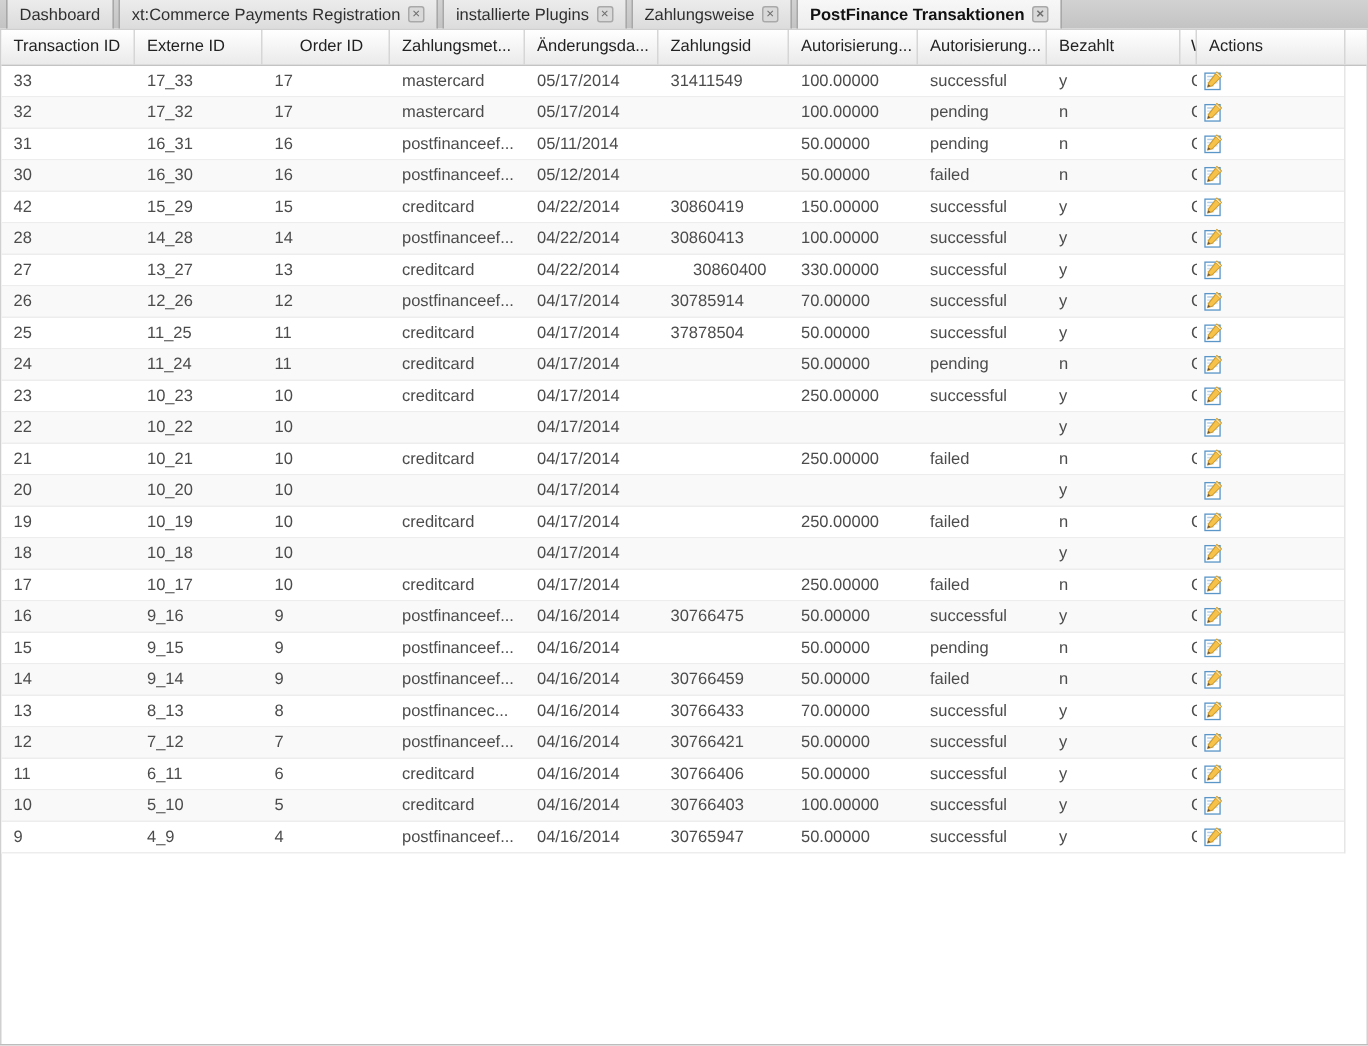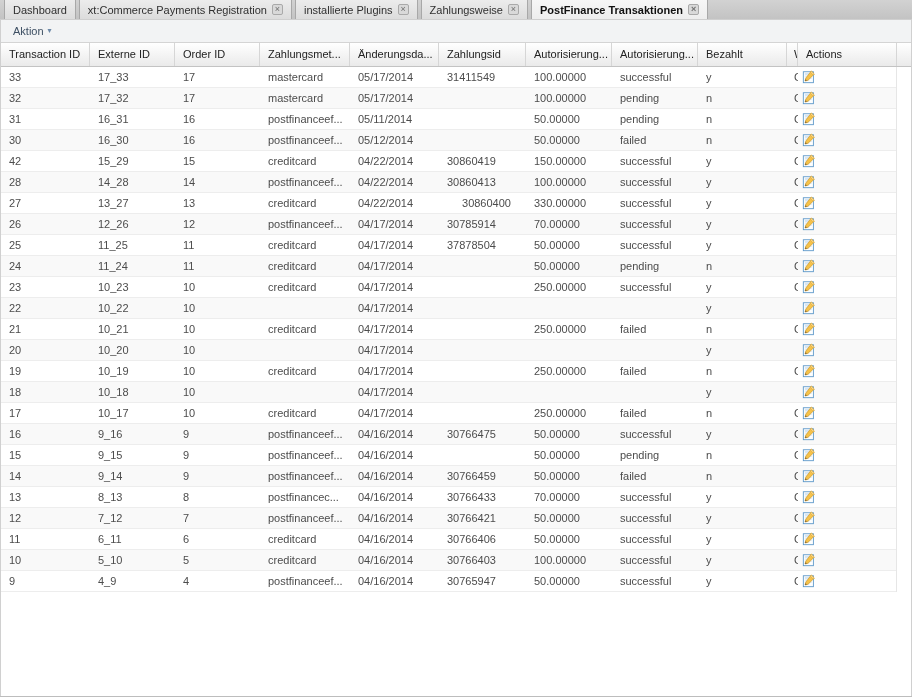--- a/index.html
+++ b/index.html
@@ -107,32 +107,26 @@
     <span>Zahlungsweise</span>
     <span class="tclose">×</span>
   </div>
   <div class="tab active">
     <span>PostFinance Transaktionen</span>
     <span class="tclose">×</span>
   </div>
 </div>
 
 <div class="panel">
-  <div class="menubar">
-    <div class="menu-btn">
-      <span>Aktion</span>
-      <span class="menu-caret">▾</span>
-    </div>
-  </div>
 
 
   <div class="grid-header">
       <div class="hcell" style="width: 89px;">Transaction ID</div>
       <div class="hcell" style="width: 85px;">Externe ID</div>
-      <div class="hcell" style="width: 85px;">Order ID</div>
+      <div class="hcell" style="width: 85px; text-align: center;">Order ID</div>
       <div class="hcell" style="width: 90px;">Zahlungsmet...</div>
       <div class="hcell" style="width: 89px;">Änderungsda...</div>
       <div class="hcell" style="width: 87px;">Zahlungsid</div>
       <div class="hcell" style="width: 86px;">Autorisierung...</div>
       <div class="hcell" style="width: 86px;">Autorisierung...</div>
       <div class="hcell" style="width: 89px;">Bezahlt</div>
       <div class="hcell narrow" style="width: 11px;">W</div>
       <div class="hcell" style="width: 99px;">Actions</div>
       <div class="hcell hpad"></div>
     </div>

